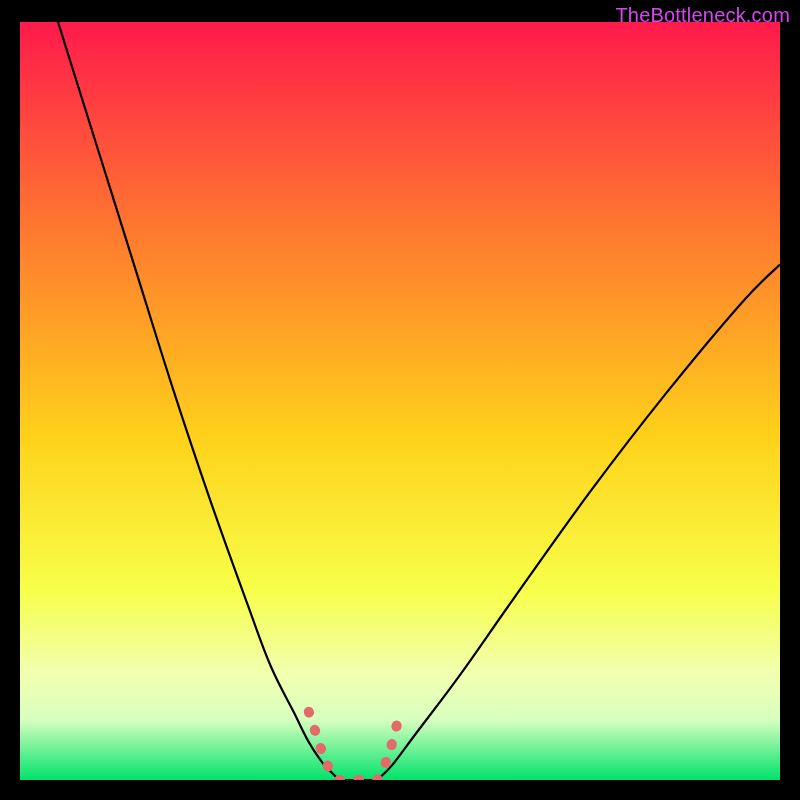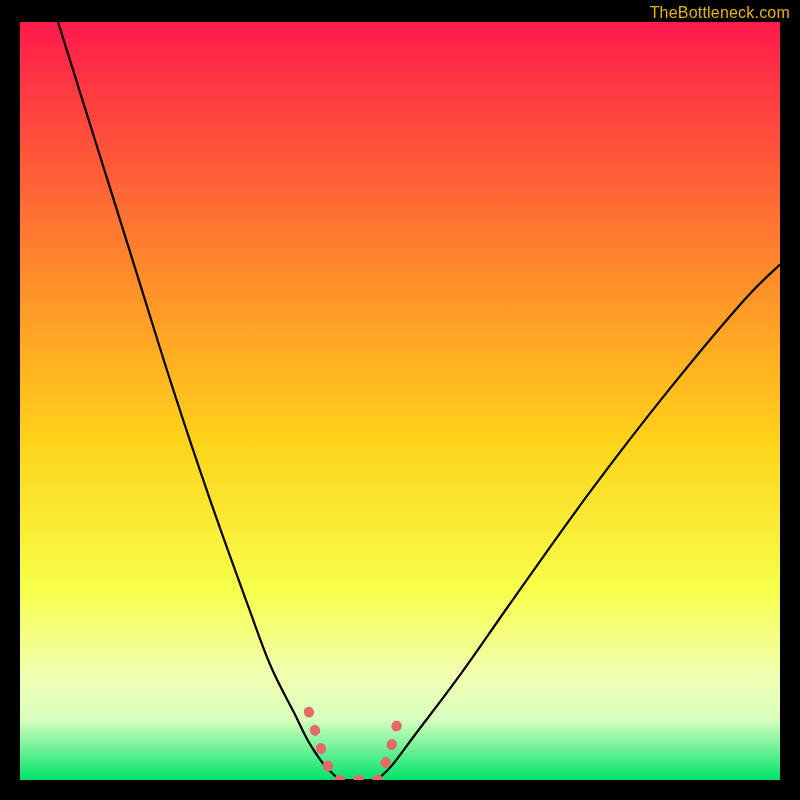--- a/index.html
+++ b/index.html
@@ -14,22 +14,22 @@
   .frame {
     position: relative;
     width: 800px;
     height: 800px;
     background: #000;
   }
   .watermark {
     position: absolute;
     top: 4px;
     right: 10px;
-    color: #eab308;
-    font-size: 16px;
+    color: #d946ef;
+    font-size: 20px;
     font-weight: 500;
     letter-spacing: 0.2px;
     z-index: 5;
   }
   .plot-outer {
     position: absolute;
     left: 20px;
     top: 22px;
     width: 760px;
     height: 758px;

